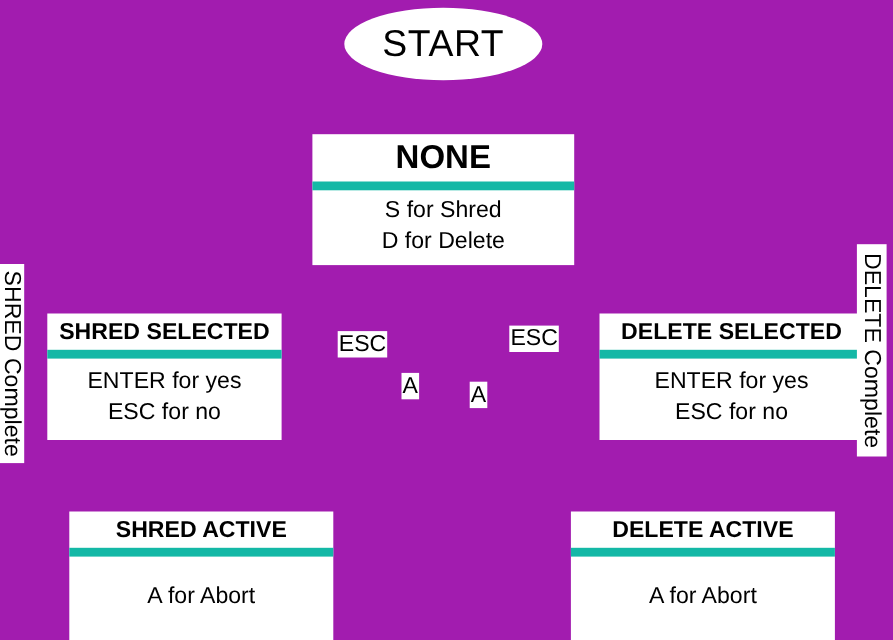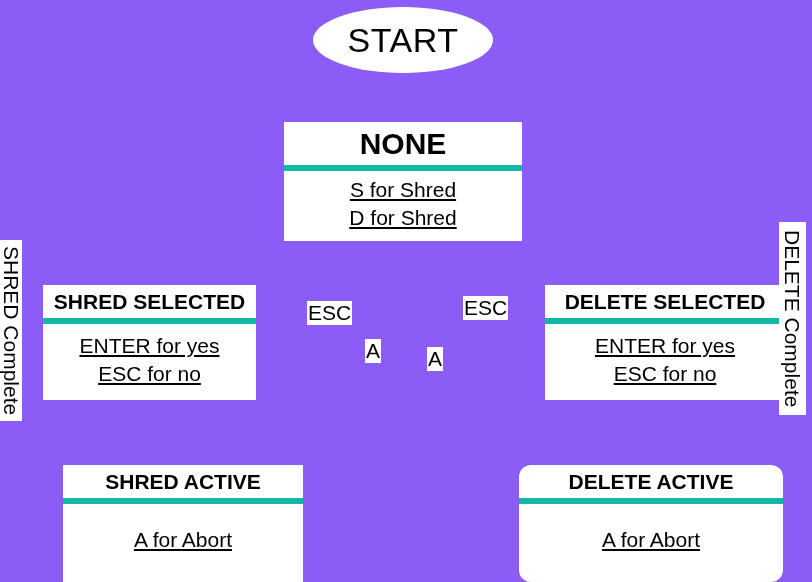--- a/index.html
+++ b/index.html
@@ -4,21 +4,21 @@
 <style>
   html, body {
     margin: 0;
     padding: 0;
     background: #000000;
   }
   #canvas {
     position: relative;
     width: 812px;
     height: 582px;
-    background: #8b5cf6;
+    background: #a21caf;
     overflow: hidden;
     font-family: "Liberation Sans", sans-serif;
   }
 
   
   .start-node {
     position: absolute;
     background: #ffffff;
     border-radius: 50%;
     display: flex;
@@ -40,40 +40,39 @@
     box-sizing: border-box;
     display: flex;
     flex-direction: column;
   }
   .state-title-wrap {
     flex: 0 0 auto;
     display: flex;
     align-items: center;
     justify-content: center;
     padding: 6px 8px 5px 8px;
-    border-bottom: 6px solid #14b8a6;
+    border-bottom: 8px solid #14b8a6;
   }
   .state-title {
     font-size: 21px;
     font-weight: bold;
     color: #000000;
     white-space: nowrap;
     line-height: 1.05;
   }
   .state-title.big {
     font-size: 30px;
   }
   .state-body {
     flex: 1 1 auto;
     display: flex;
     flex-direction: column;
     align-items: center;
     justify-content: center;
     padding: 4px 8px 8px 8px;
-    text-decoration: underline;
   }
   .state-line {
     font-size: 21px;
     color: #000000;
     line-height: 1.32;
     white-space: nowrap;
   }
 
   
   .edge-label {
@@ -113,21 +112,21 @@
   <div class="start-node" style="left:313px; top:7px; width:180px; height:66px;">
     <span class="start-label">START</span>
   </div>
 
   <div class="state-box" style="left:284px; top:122px; width:238px; height:119px;">
     <div class="state-title-wrap">
       <span class="state-title big">NONE</span>
     </div>
     <div class="state-body">
       <span class="state-line">S for Shred</span>
-      <span class="state-line">D for Shred</span>
+      <span class="state-line">D for Delete</span>
     </div>
   </div>
 
   <div class="state-box" style="left:43px; top:285px; width:213px; height:115px;">
     <div class="state-title-wrap">
       <span class="state-title">SHRED SELECTED</span>
     </div>
     <div class="state-body">
       <span class="state-line">ENTER for yes</span>
       <span class="state-line">ESC for no</span>
@@ -146,21 +145,21 @@
 
   <div class="state-box" style="left:43px; top:465px; width:240px; height:135px;margin-left:20px;">
     <div class="state-title-wrap">
       <span class="state-title">SHRED ACTIVE</span>
     </div>
     <div class="state-body" style="justify-content:flex-start; padding-top:22px;">
       <span class="state-line">A for Abort</span>
     </div>
   </div>
 
-  <div class="state-box" style="left:519px; top:465px; width:264px; height:117px;border-radius:12px;">
+  <div class="state-box" style="left:519px; top:465px; width:240px; height:117px;">
     <div class="state-title-wrap">
       <span class="state-title">DELETE ACTIVE</span>
     </div>
     <div class="state-body" style="justify-content:flex-start; padding-top:22px;">
       <span class="state-line">A for Abort</span>
     </div>
   </div>
 
   <div class="edge-label" style="left:295px; top:301px;">ESC</div>
 

